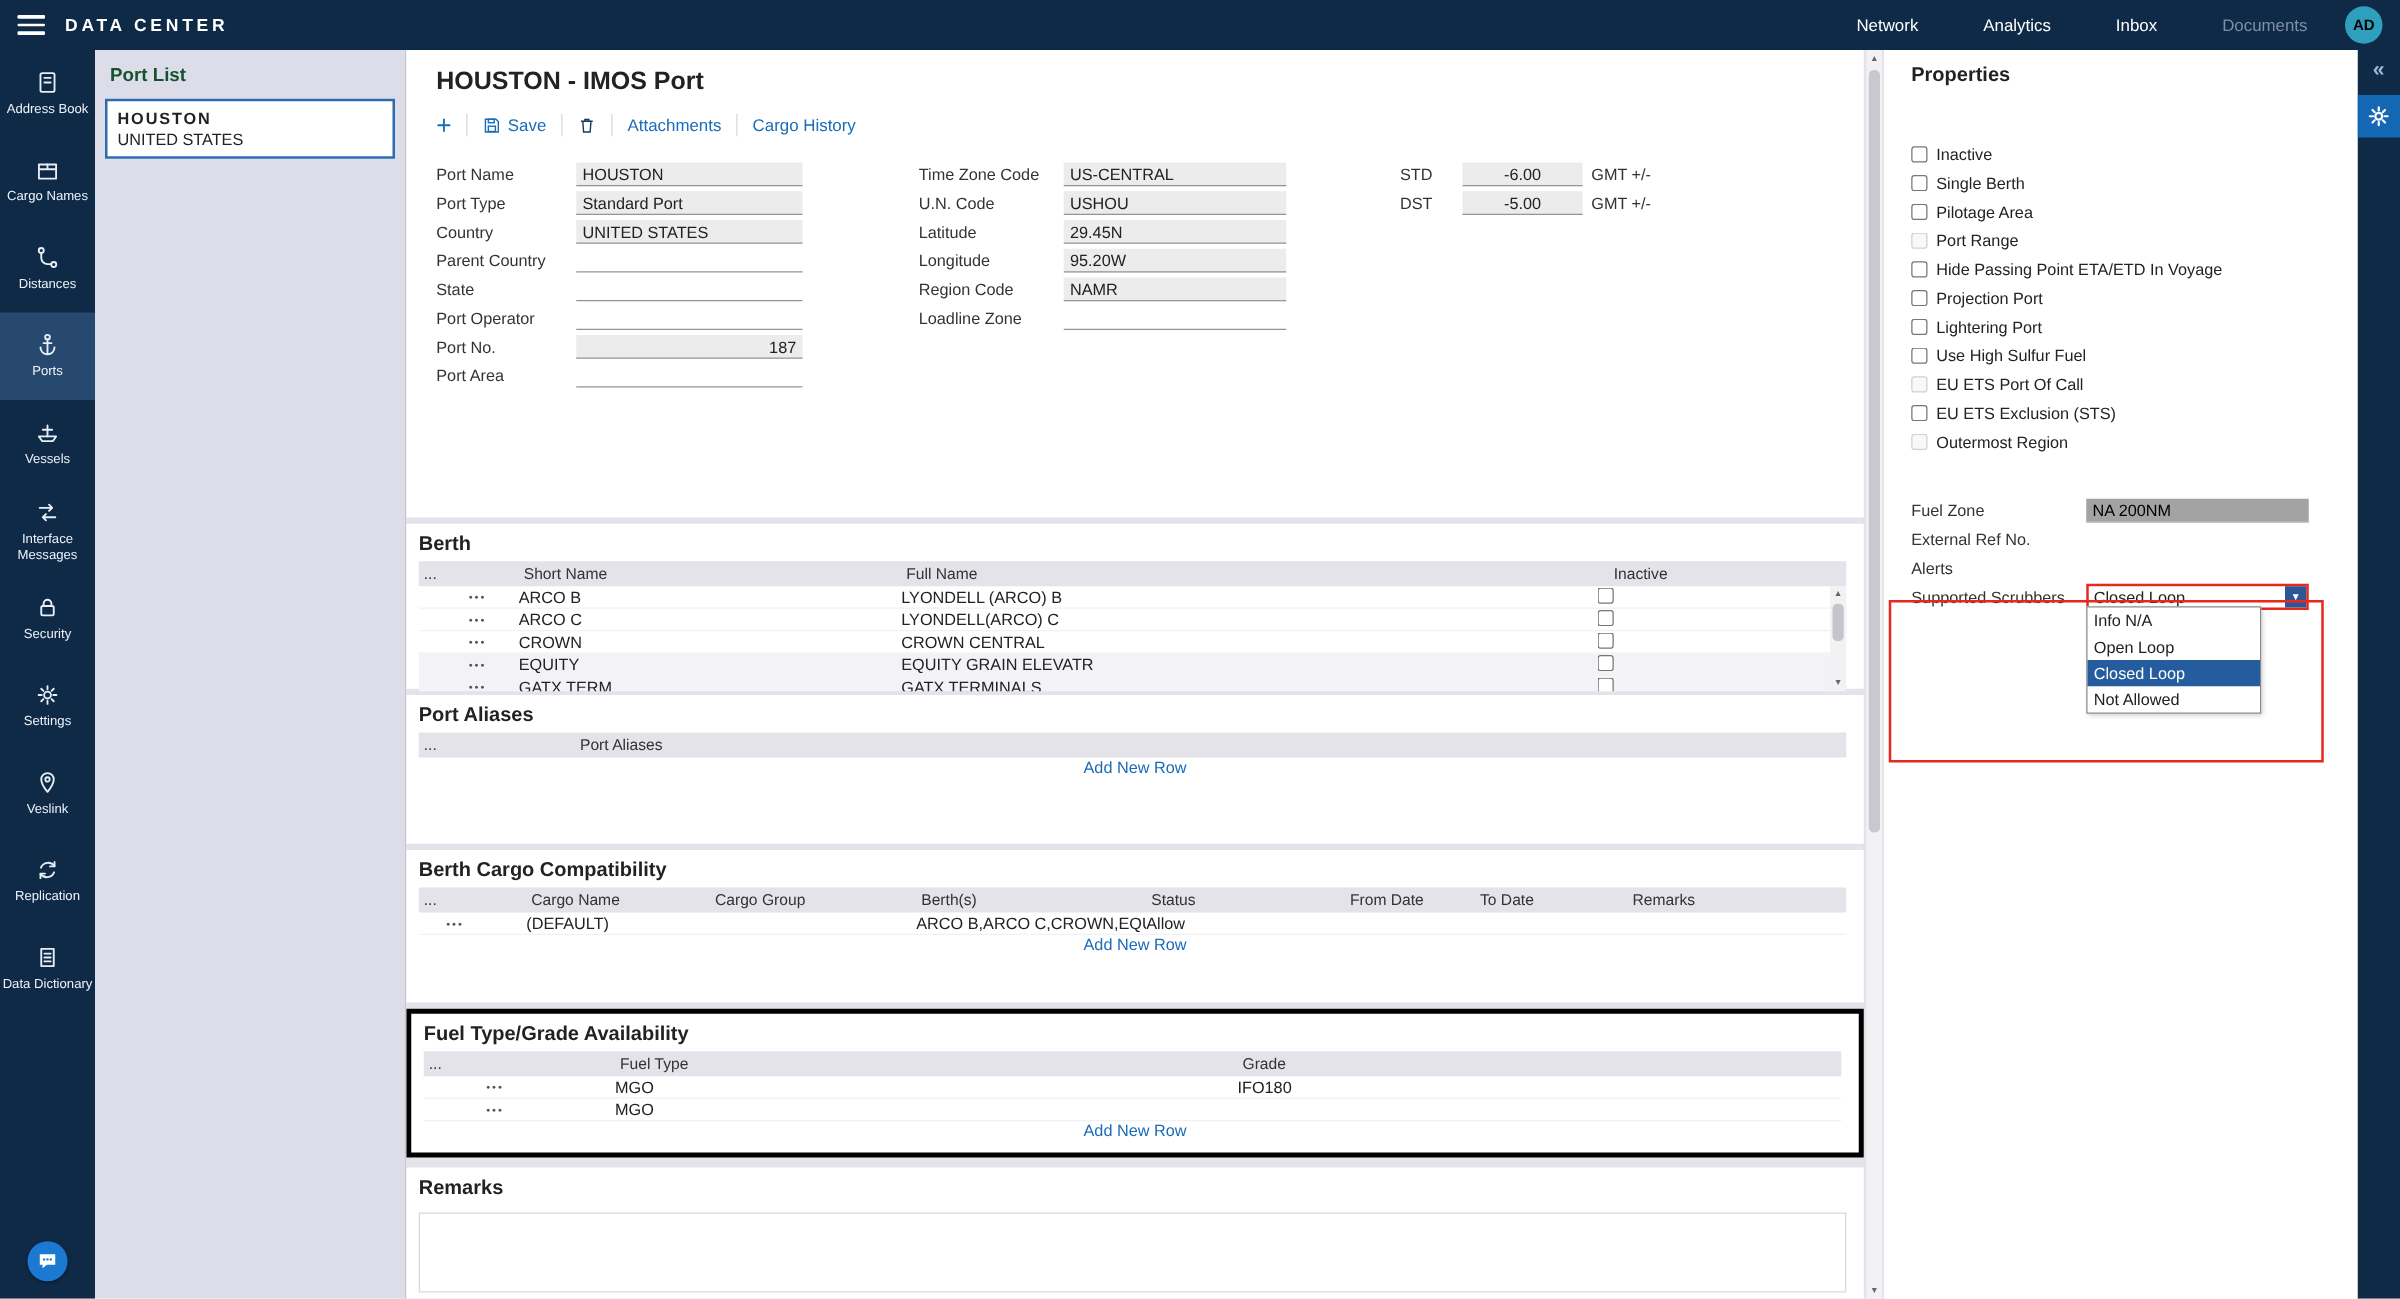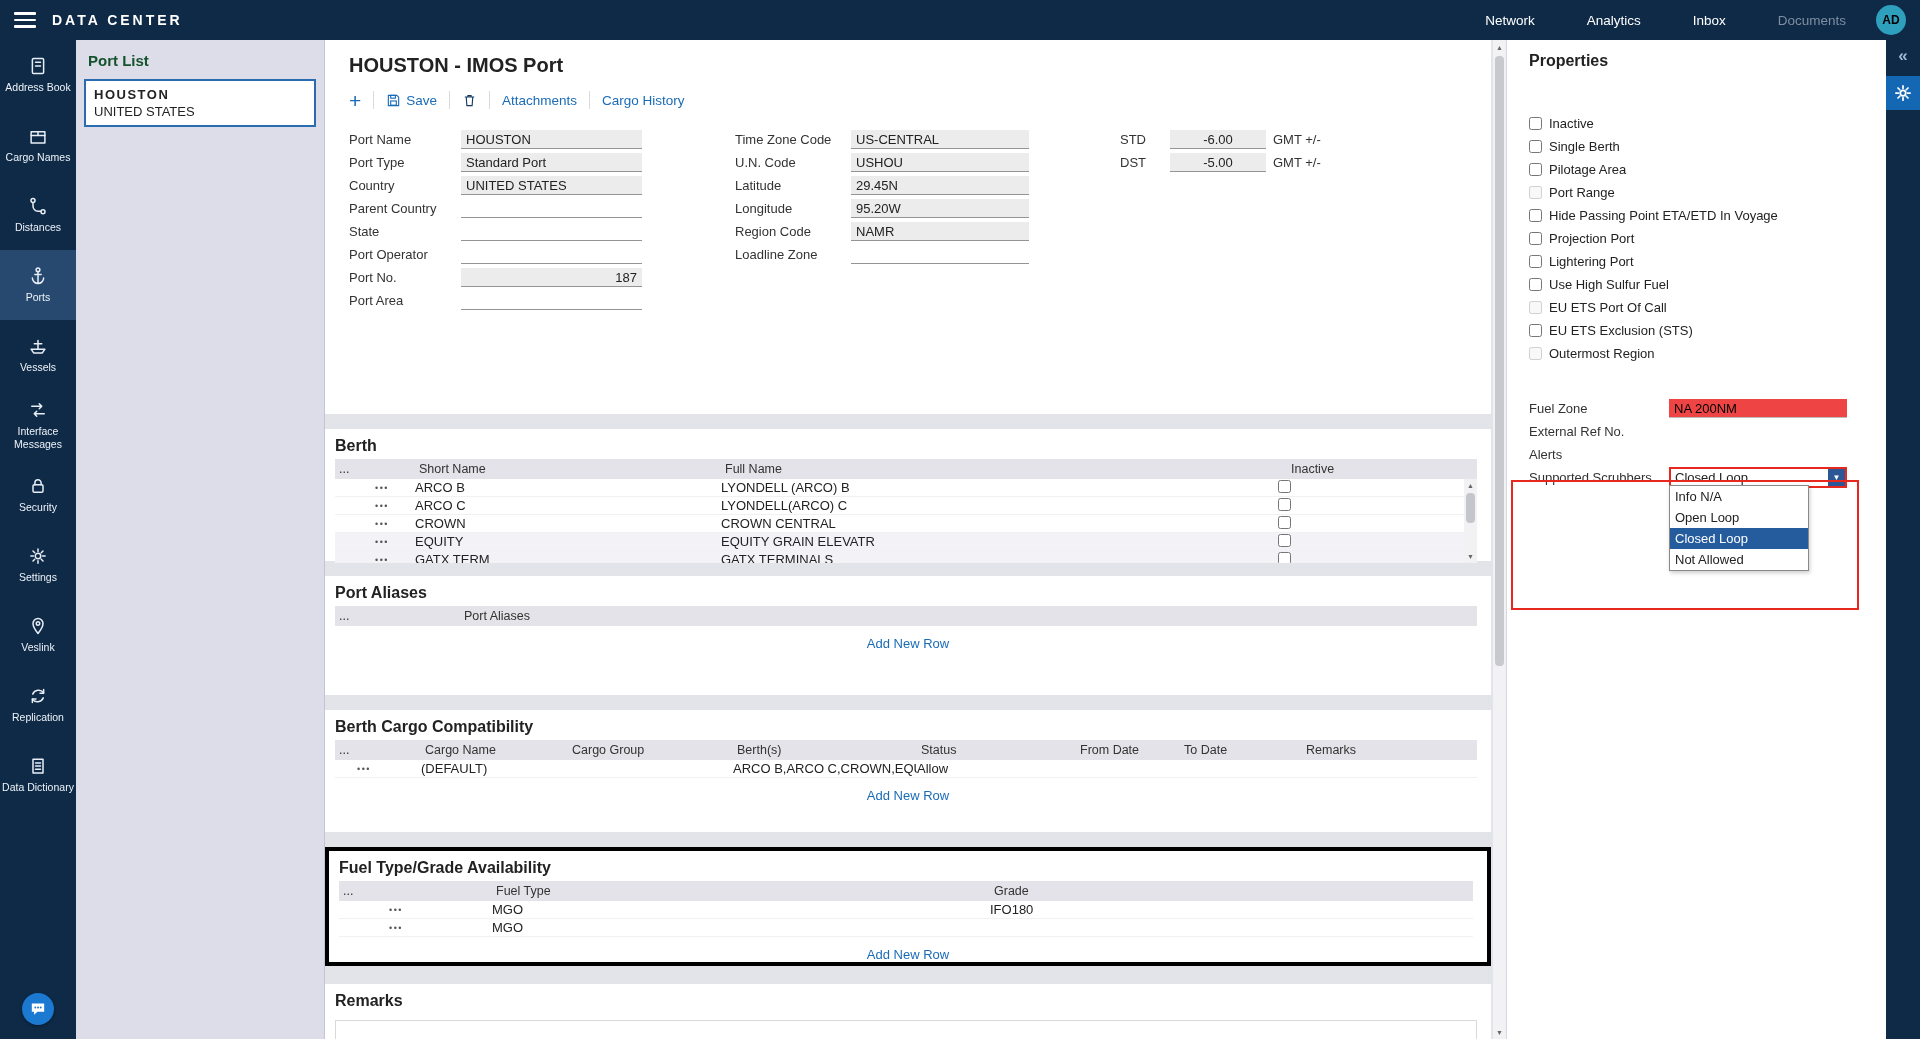--- a/index.html
+++ b/index.html
@@ -31,21 +31,21 @@
             background:#1b79d2;display:flex;align-items:center;justify-content:center;cursor:pointer;box-shadow:0 1px 3px rgba(0,0,0,.4)}
 
   
   .portlist{width:249px;background:#dcdde8;border-right:1px solid #c4c5d3;padding:10px 8px;flex:none}
   .portlist-title{color:#14532d;font-weight:bold;font-size:15px;margin:2px 0 10px 4px}
   .port-card{background:#fff;border:2px solid #2b6cb0;padding:6px 8px;cursor:pointer}
   .port-card .pname{font-weight:bold;font-size:13px;letter-spacing:1.5px}
   .port-card .pcountry{font-size:13px;margin-top:2px}
 
   
-  .main{flex:1;background:#e3e3ea;display:flex;flex-direction:column;gap:15px;position:relative;padding-right:15px;overflow:hidden}
+  .main{flex:1;background:#e3e3ea;display:flex;flex-direction:column;gap:5px;position:relative;padding-right:15px;overflow:hidden}
   .panel{background:#fff;flex:none}
   .panel1{height:374px;position:relative}
   .panel2{height:132px;position:relative}
   .panel3{height:119px}
   .panel4{height:122px}
   .panel5{height:119px;border:4px solid #000000}
   .panel6{flex:1;margin-top:3px}
 
   .main-title{font-size:20px;font-weight:bold;padding:14px 0 0 24px}
   .toolbar{display:flex;align-items:center;margin:10px 0 0 24px;height:26px}
@@ -78,42 +78,42 @@
   .trow.alt{background:#f3f3f7}
   .g-berth{display:grid;grid-template-columns:80px 306px 1fr 190px;align-items:center}
   .g-alias{display:grid;grid-template-columns:125px 1fr;align-items:center}
   .g-cargo{display:grid;grid-template-columns:86px 147px 165px 184px 159px 104px 122px 1fr;align-items:center}
   .g-fuel{display:grid;grid-template-columns:153px 498px 1fr;align-items:center}
   .dots{color:#555;font-size:9px;letter-spacing:1.5px;cursor:pointer;padding-left:40px}
   .dots.d2{padding-left:22px}
   .dots.d3{padding-left:50px}
   .berth-body{height:84px;overflow:hidden;margin-right:13px}
   .trow input[type=checkbox]{width:13px;height:13px;margin-left:4px;cursor:pointer}
-  .add-row{display:block;text-align:center;color:#1a6bb8;font-size:13px;margin-top:10px;cursor:pointer;text-decoration:none}
+  .add-row{display:block;text-align:center;color:#1a6bb8;font-size:13px;cursor:pointer;text-decoration:none}
 
   .vscroll{position:absolute;right:0;top:20px;bottom:0;width:13px;background:#f2f2f4}
   .vscroll .arr{height:13px;display:flex;align-items:center;justify-content:center;font-size:7px;color:#666;cursor:pointer}
   .vscroll .thumb{position:absolute;left:2px;width:9px;background:#c4c6cc;border-radius:4px;cursor:pointer}
   .main-scroll{position:absolute;right:0;top:0;bottom:0;width:13px;background:#f2f2f4}
   .main-scroll .arr{height:14px;display:flex;align-items:center;justify-content:center;font-size:7px;color:#666;cursor:pointer}
   .main-scroll .thumb{position:absolute;left:2px;top:16px;height:610px;width:9px;background:#c7c9cf;border-radius:4px;cursor:pointer}
   .main-scroll .arr.bottom{position:absolute;bottom:0;left:0;right:0}
 
   .remarks-box{border:1px solid #d9d9d9;height:64px;margin:6px 14px 0 10px}
 
   
   .props{width:380px;background:#fff;border-left:1px solid #d8d8de;padding:12px 0 0 22px;position:relative;flex:none}
   .props-title{font-size:16px;font-weight:bold}
   .chk-list{margin-top:42px}
   .chk{display:flex;align-items:center;height:23px;gap:7px;font-size:13px}
   .chk input{width:13px;height:13px;cursor:pointer}
   .pfields{margin-top:32px}
   .prow{display:flex;align-items:center;height:23px;position:relative}
   .plabel{width:140px;font-size:13px;color:#333;flex:none}
-  .pfld{height:19px;border:none;border-bottom:1px solid #bdbdbd;background:#ef4444;font:13px "Liberation Sans",sans-serif;
+  .pfld{height:19px;border:none;border-bottom:1px solid #bdbdbd;background:#a3a3a3;font:13px "Liberation Sans",sans-serif;
         padding:0 5px;width:178px;outline:none}
   .select-box{width:178px;height:21px;background:#fff;border:2px solid #e8271e;display:flex;align-items:center;cursor:pointer}
   .select-box .sel-val{flex:1;padding-left:4px;font-size:13px;overflow:hidden;white-space:nowrap}
   .select-box .sel-arrow{width:17px;align-self:stretch;background:#2b5797;color:#fff;font-size:8px;
                          display:flex;align-items:center;justify-content:center}
   .dd-list{position:absolute;left:140px;top:19px;width:140px;background:#fff;border:1px solid #8a8a8a;z-index:6;
            box-shadow:1px 2px 4px rgba(0,0,0,.2)}
   .dd-item{height:21px;display:flex;align-items:center;padding-left:5px;font-size:13px;cursor:pointer}
   .dd-item.selected{background:#255c9e;color:#fff}
   .annot-rect{position:absolute;left:4px;top:440px;width:348px;height:130px;border:2px solid #e8271e;pointer-events:none;z-index:5}

